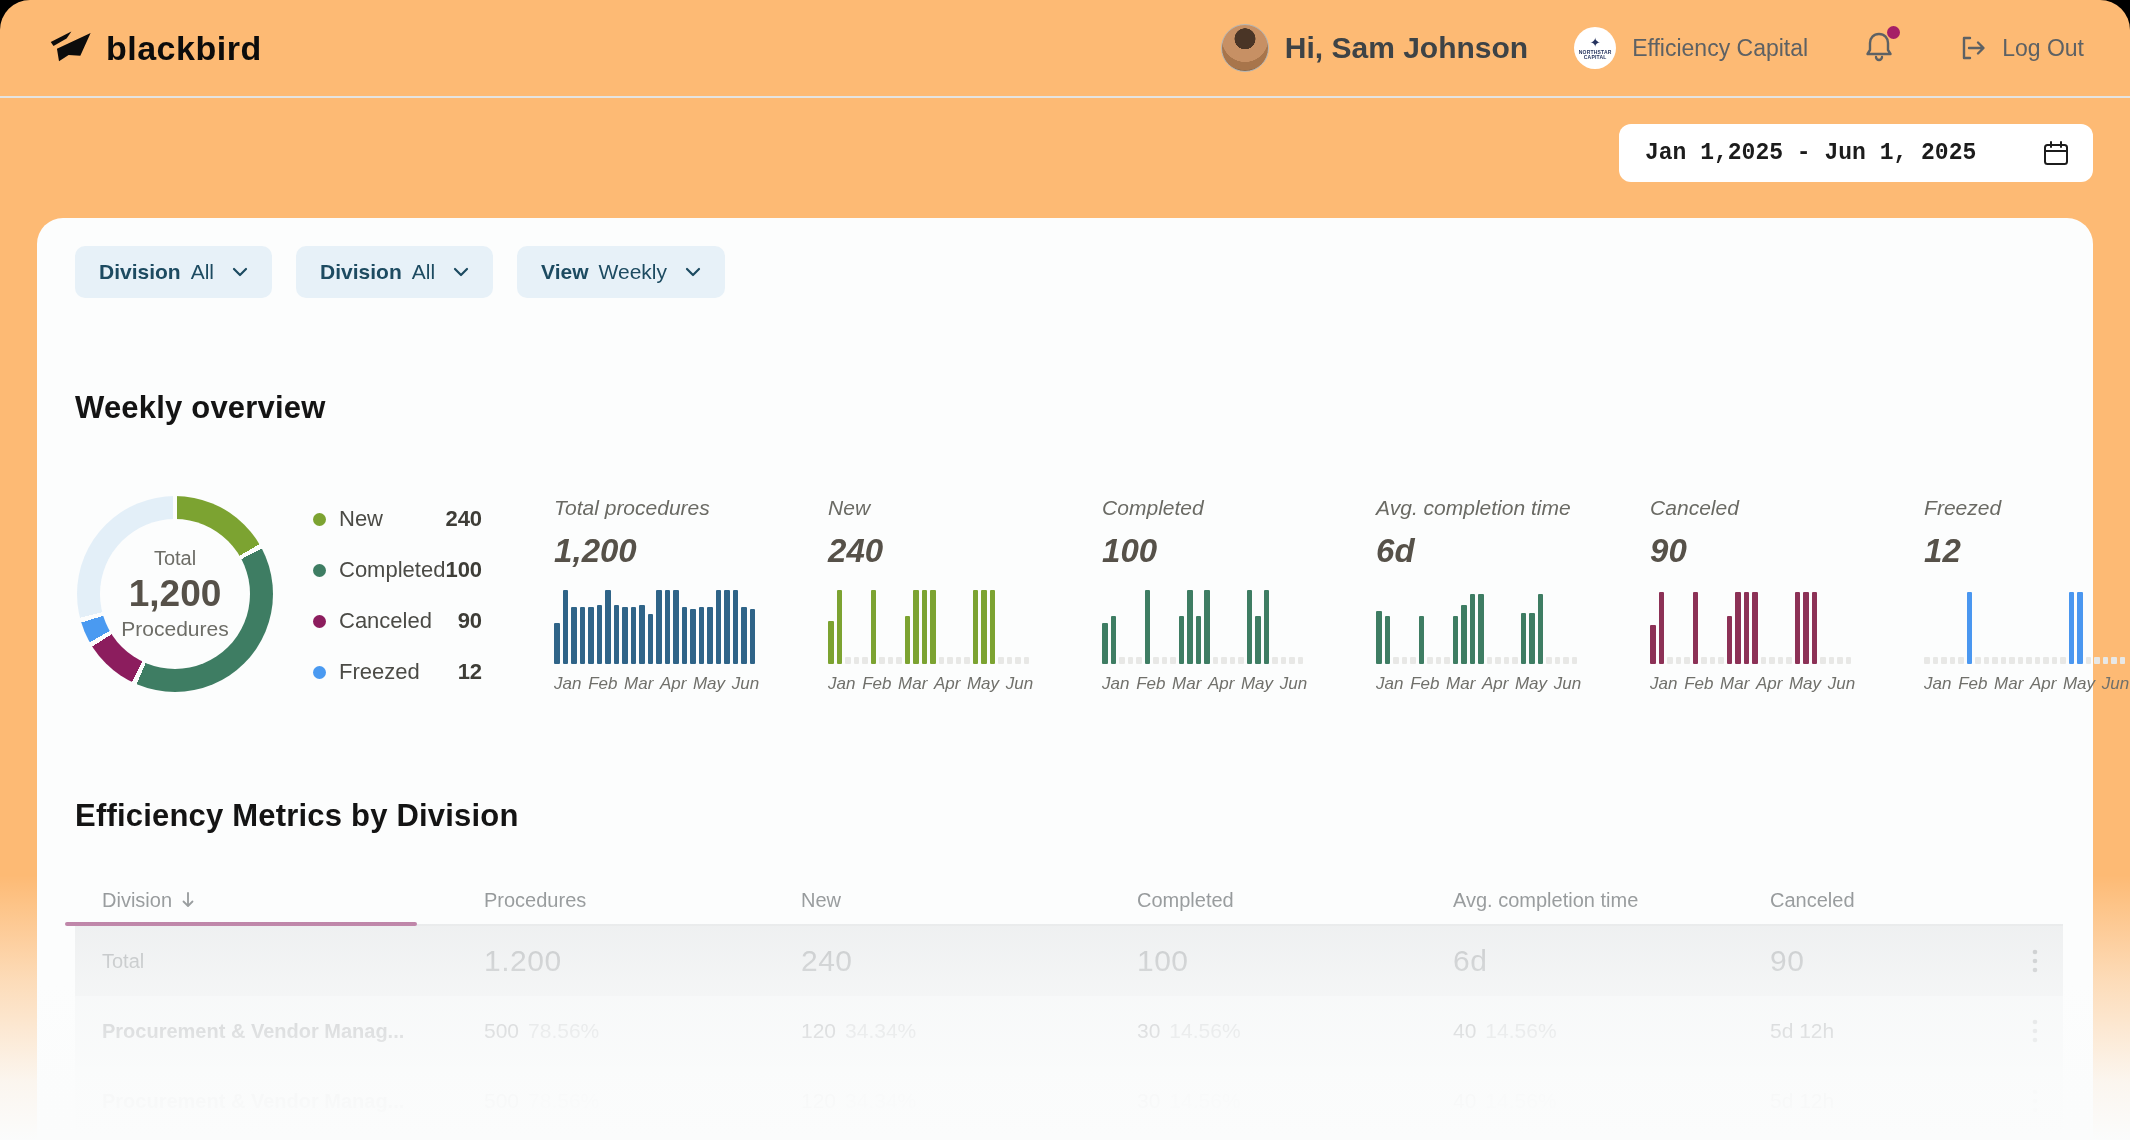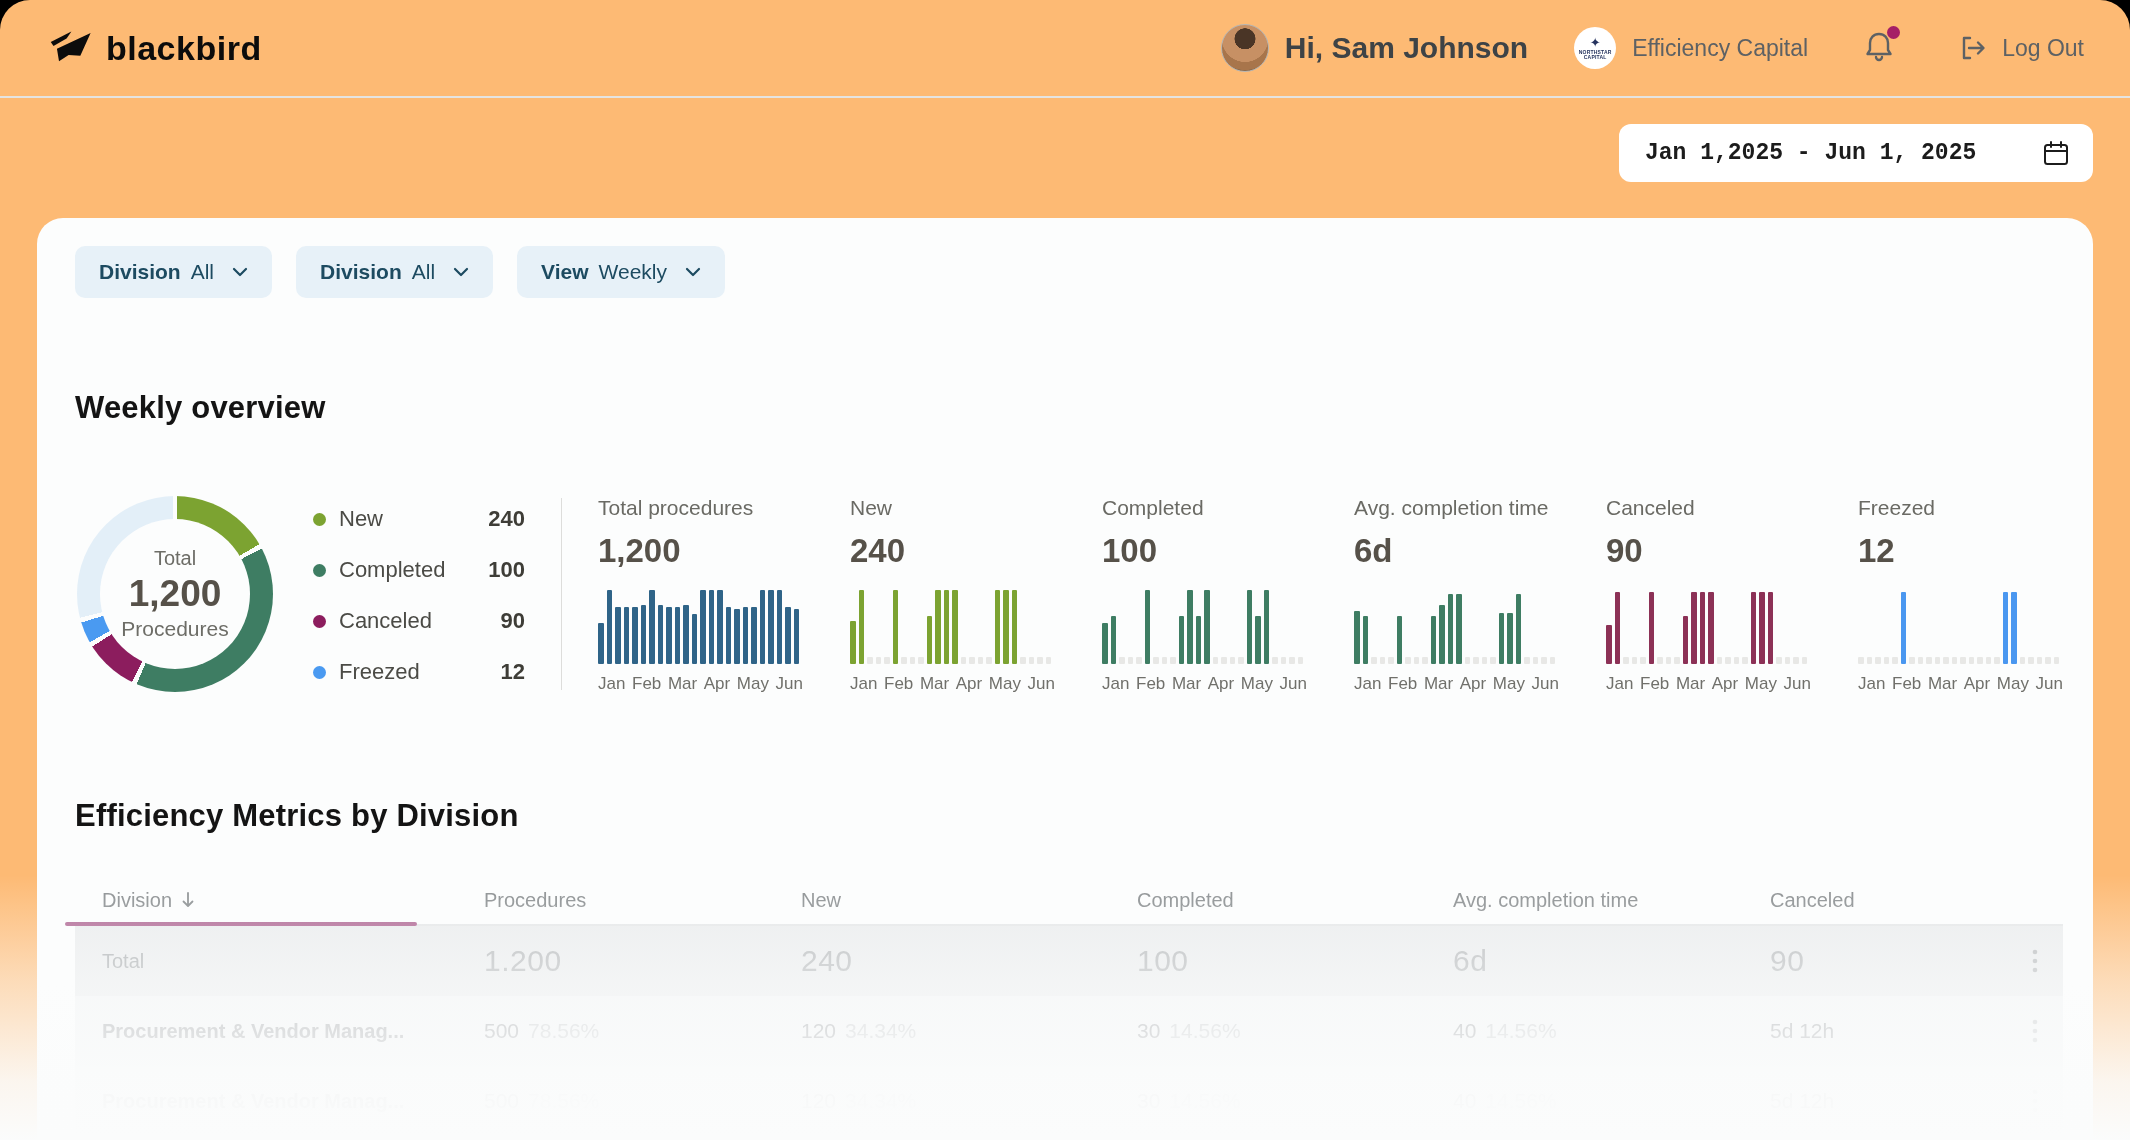--- a/index.html
+++ b/index.html
@@ -51,21 +51,21 @@
     display:flex;flex-direction:column;align-items:center;justify-content:center;}
   .donut-top{font-size:20px;color:#6d6d67;}
   .donut-val{font-size:37px;font-weight:700;color:#565149;margin:3px 0 2px;}
   .donut-sub{font-size:21px;color:#6d6d67;}
   .legend{margin-left:40px;width:212px;margin-top:10px;}
   .legend-item{display:flex;align-items:center;margin-bottom:25px;}
   .legend-dot{width:13px;height:13px;border-radius:50%;flex:0 0 auto;}
   .legend-label{font-size:22px;color:#4b4b46;margin-left:13px;}
   .legend-value{font-size:22px;font-weight:700;color:#3e3d37;margin-left:auto;}
   .v-divider{width:1px;background:#dddddb;height:192px;margin:2px 0 0 36px;}
-  .mini-charts{display:flex;margin-left:36px;gap:47px;}
+  .mini-charts{display:flex;margin-left:36px;gap:69px;font-style:italic;}
   .mini{width:205px;}
   .mini-title{font-size:21px;color:#6a6a64;}
   .mini-value{font-size:33px;font-weight:700;color:#565149;margin:12px 0 16px;}
   .bars{display:flex;align-items:flex-end;gap:3px;height:78px;}
   .bar{width:5.5px;border-radius:1px;}
   .bar.stub{height:7px;background:#e8e8e6;}
   .months{display:flex;justify-content:space-between;margin-top:10px;font-size:17px;color:#70706b;}
   
   .sec-efficiency{margin-top:88px;}
   .etable{margin-top:42px;}

